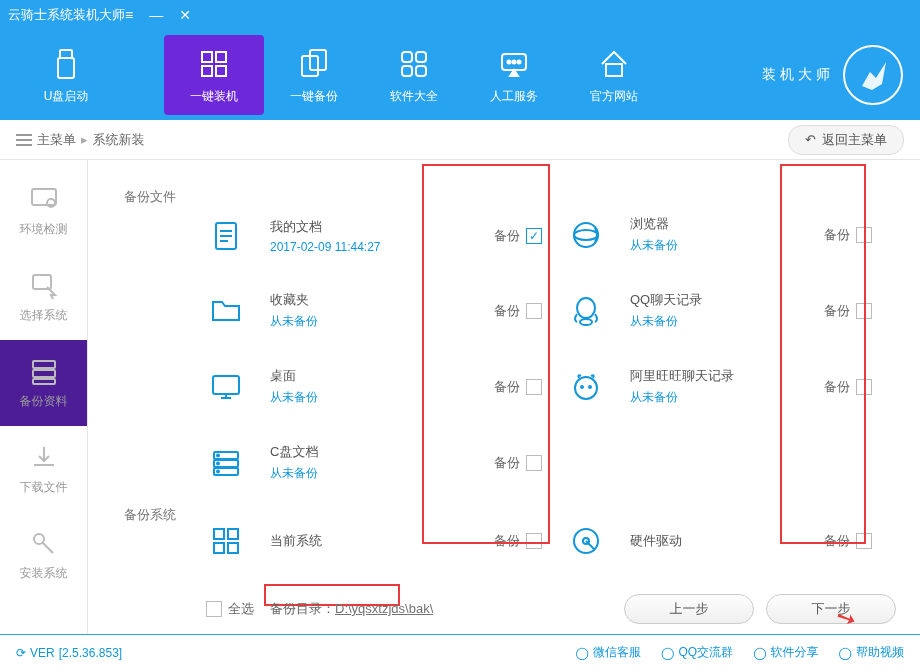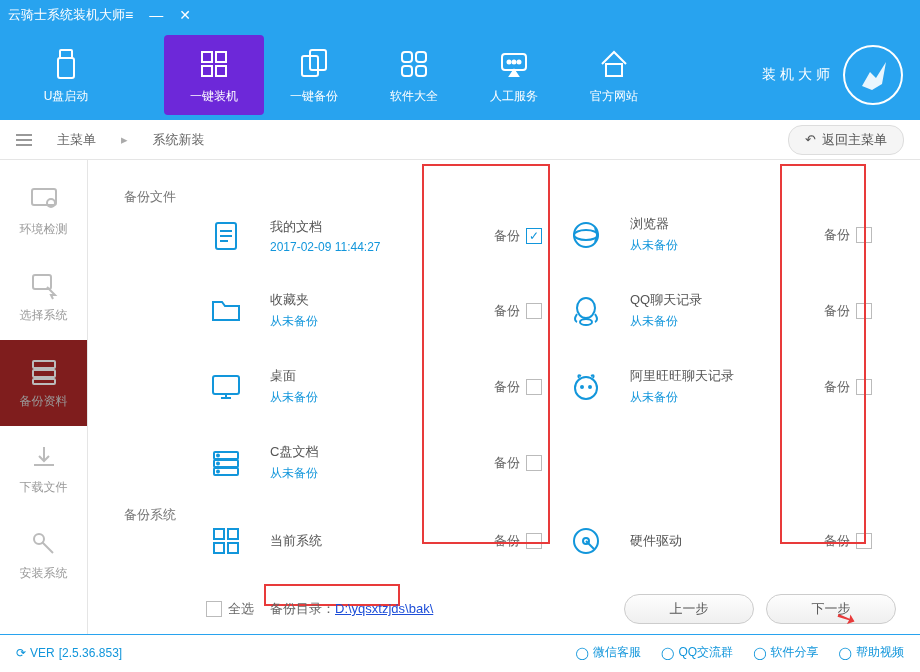--- a/index.html
+++ b/index.html
@@ -13,30 +13,30 @@
 .nav { display: flex; }
 .nav-item { width: 100px; height: 80px; display: flex; flex-direction: column; align-items: center; justify-content: center; gap: 6px; font-size: 12px; cursor: pointer; border-radius: 4px; }
 .nav-item.active { background: #6d28d9; margin-left: 48px; }
 .nav-item svg { width: 36px; height: 36px; }
 .brand { display: flex; align-items: center; gap: 8px; }
 .brand-text { display: flex; flex-direction: column; align-items: flex-end; }
 .brand-text .big { font-size: 24px; font-weight: bold; letter-spacing: 2px; }
 .brand-text .small { font-size: 14px; letter-spacing: 4px; }
 
 .breadcrumb-row { height: 40px; background: #fff; border-bottom: 1px solid #e5e5e5; display: flex; align-items: center; justify-content: space-between; padding: 0 16px; color: #666; font-size: 13px; }
-.breadcrumb-row .bc { display: flex; align-items: center; gap: 25px; }
+.breadcrumb-row .bc { display: flex; align-items: center; gap: 5px; }
 .breadcrumb-row .bc .sep { color: #aaa; }
 .return-btn { display: flex; align-items: center; gap: 6px; padding: 5px 16px; border: 1px solid #ddd; border-radius: 14px; background: #f5f5f5; cursor: pointer; font-size: 13px; color: #555; }
 
 .body { display: flex; height: 474px; }
 
 .sidebar { width: 120px; border-right: 1px solid #e5e5e5; padding-top: 8px; position: relative; }
 .sidebar::before { content: ""; position: absolute; left: -6px; top: 160px; width: 6px; height: 40px; background: #1296db; border-radius: 3px 0 0 3px; }
 .side-item { height: 86px; display: flex; flex-direction: column; align-items: center; justify-content: center; gap: 6px; color: #9a9a9a; font-size: 12px; cursor: pointer; }
-.side-item.active { background: #7f1d1d; }
+.side-item.active { background: #4c1d95; }
 .side-item svg { width: 30px; height: 30px; }
 
 .content { flex: 1; padding: 18px 24px 10px 24px; position: relative; }
 
 .section-label { position: absolute; left: 36px; color: #777; font-size: 13px; }
 .section-label.files { top: 28px; }
 .section-label.system { top: 346px; }
 
 .grid { margin-left: 94px; }
 .row { display: flex; align-items: flex-end; height: 76px; }
@@ -50,21 +50,21 @@
 .cell-text .sub { color: #1296db; font-size: 12px; }
 .backup-box { display: flex; align-items: center; gap: 6px; font-size: 13px; color: #666; margin-left: auto; margin-right: 24px; }
 .chk { width: 16px; height: 16px; border: 1px solid #bbb; display: inline-flex; align-items: center; justify-content: center; background: #fff; }
 .chk.checked { border-color: #1296db; color: #1296db; font-size: 12px; }
 
 .highlight-box { position: absolute; border: 2px solid #e83a3a; pointer-events: none; }
 
 .bottom-row { position: absolute; bottom: 10px; left: 24px; right: 24px; display: flex; align-items: center; gap: 16px; font-size: 13px; }
 .bottom-row .selall { display: flex; align-items: center; gap: 6px; color: #666; margin-left: 94px; }
 .bottom-row .dir { color: #666; }
-.bottom-row .dir a { color: #1d4ed8; text-decoration: underline; }
+.bottom-row .dir a { color: #737373; text-decoration: underline; }
 .bottom-row .nav-btns { margin-left: auto; display: flex; gap: 12px; }
 .step-btn { width: 130px; height: 30px; border: 1px solid #ccc; border-radius: 15px; background: linear-gradient(#fdfdfd,#efefef); color: #555; font-size: 13px; cursor: pointer; }
 
 .arrow-annot { position: absolute; right: 64px; bottom: 2px; color: #e83a3a; font-size: 24px; transform: rotate(-25deg); pointer-events: none; }
 
 .statusbar { height: 36px; border-top: 1px solid #28a3ef; display: flex; align-items: center; padding: 0 16px; font-size: 12px; color: #1296db; gap: 24px; }
 .statusbar .ver { display: flex; align-items: center; gap: 4px; }
 .statusbar .right { margin-left: auto; display: flex; gap: 20px; }
 .statusbar .right span { display: flex; align-items: center; gap: 4px; cursor: pointer; }
 

